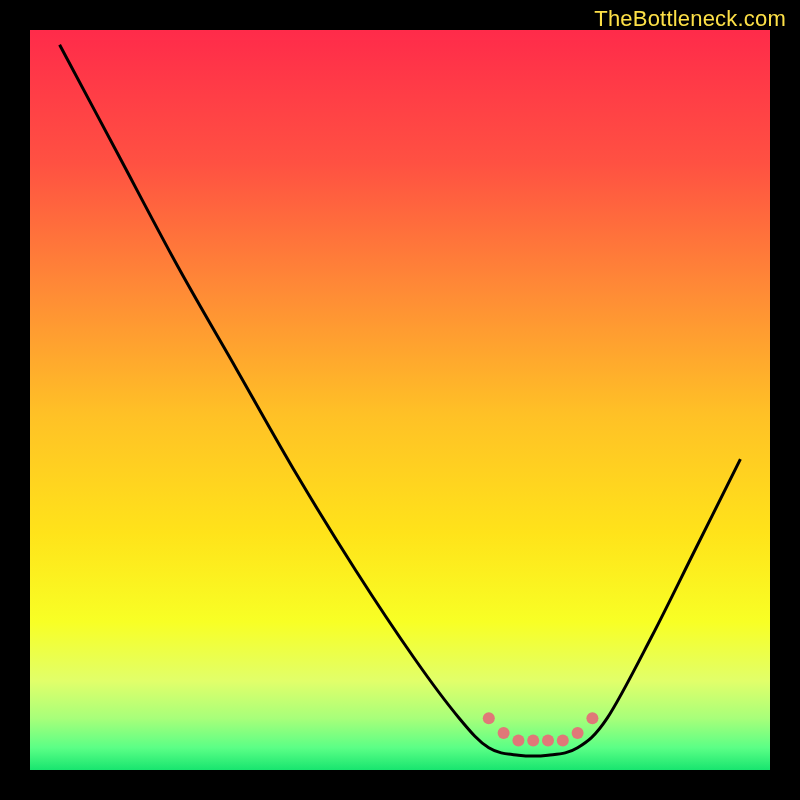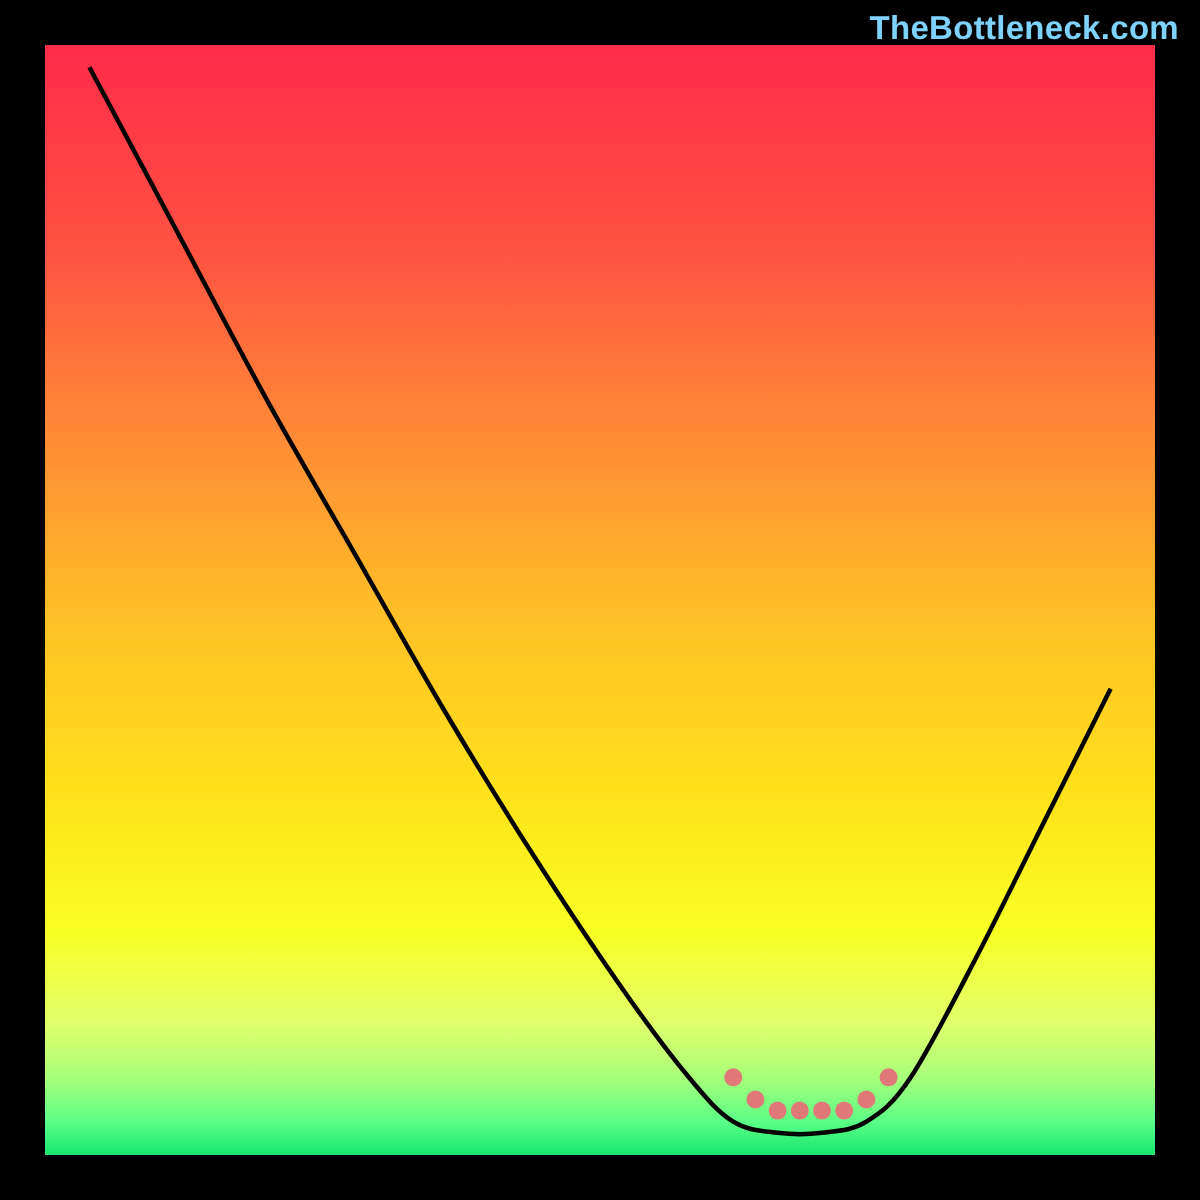--- a/index.html
+++ b/index.html
@@ -15,22 +15,22 @@
     width: 800px;
     height: 800px;
     background: #000;
   }
   .watermark {
     position: absolute;
     top: 6px;
     right: 14px;
     font-family: Arial, Helvetica, sans-serif;
     font-size: 22px;
-    font-weight: 700;
-    color: #7dd3fc;
+    font-weight: 400;
+    color: #fde047;
     letter-spacing: 0.2px;
     z-index: 5;
   }
   svg {
     position: absolute;
     top: 0;
     left: 0;
   }
 </style>
 </head>

